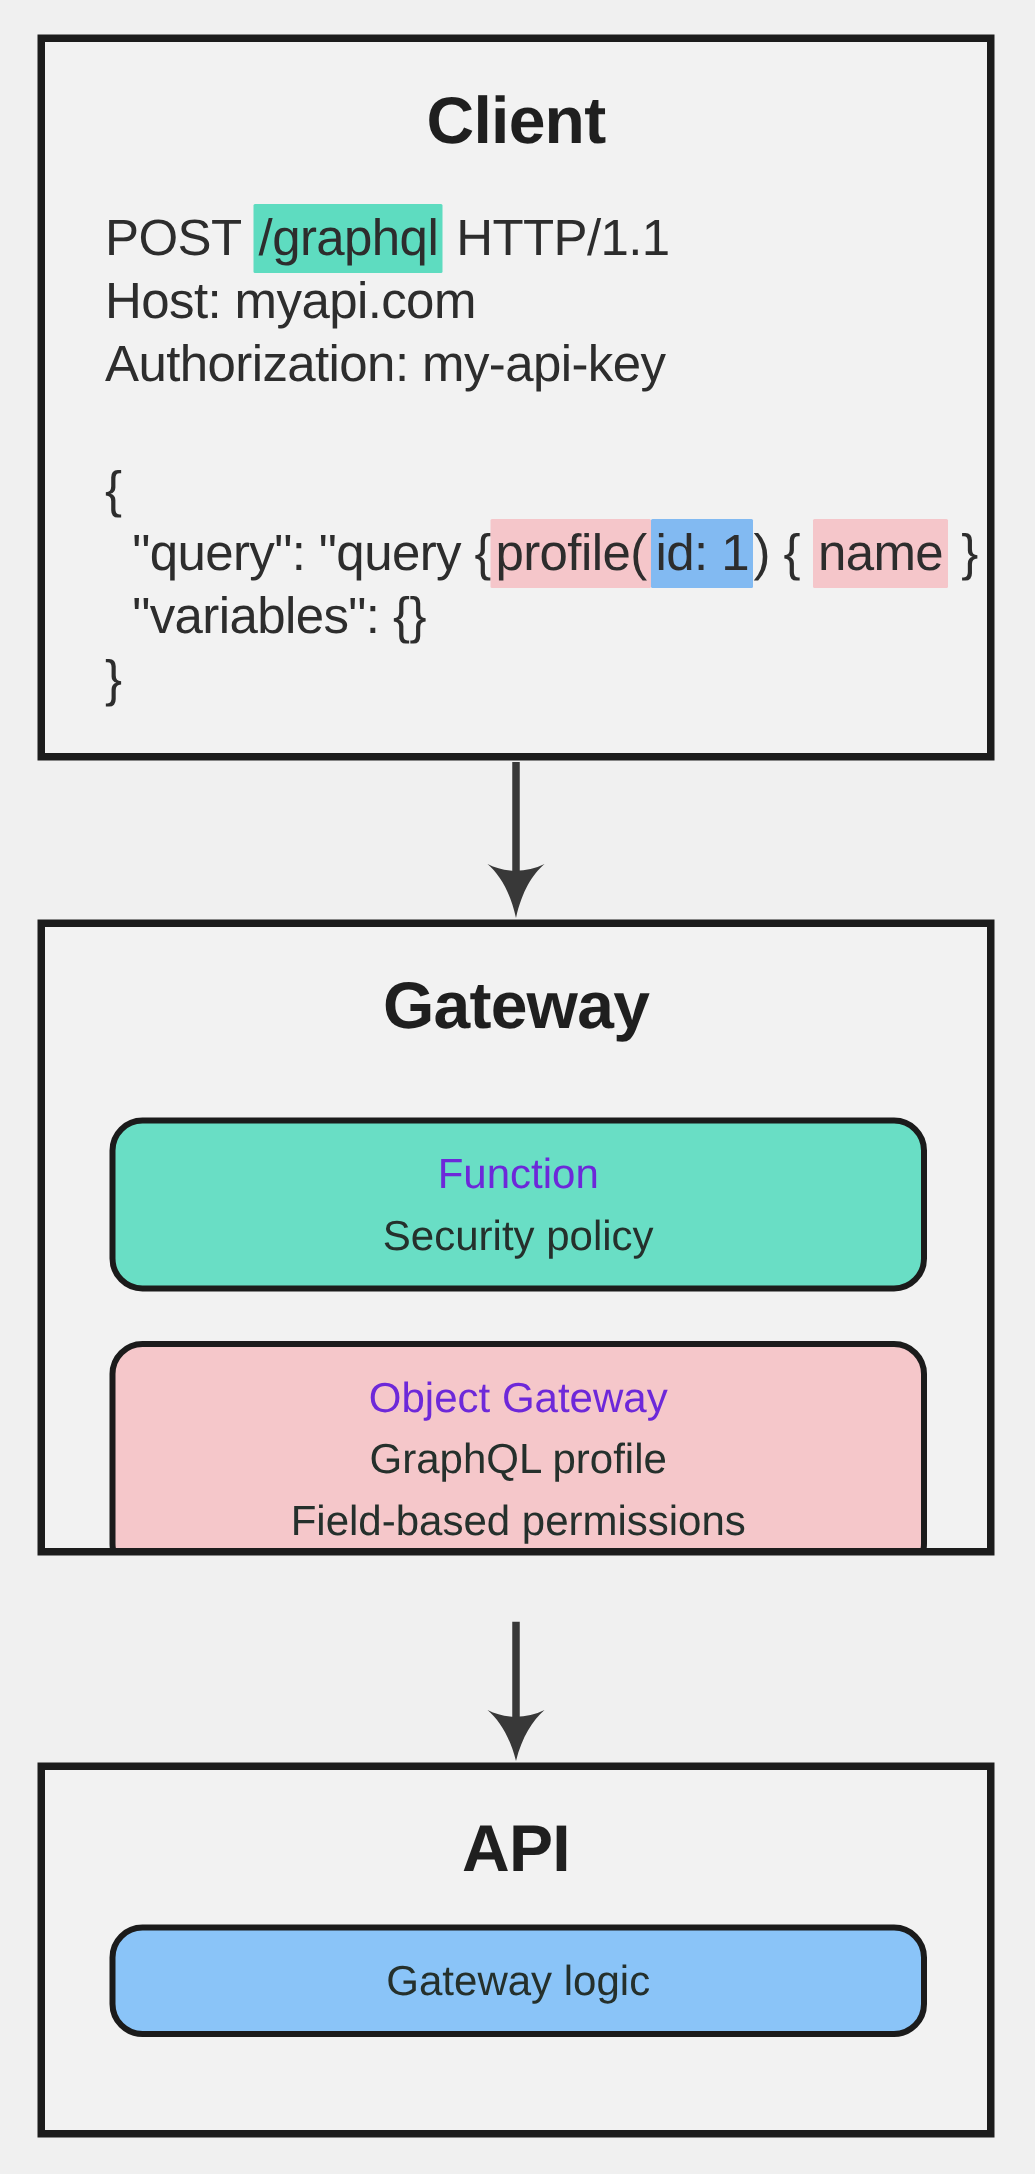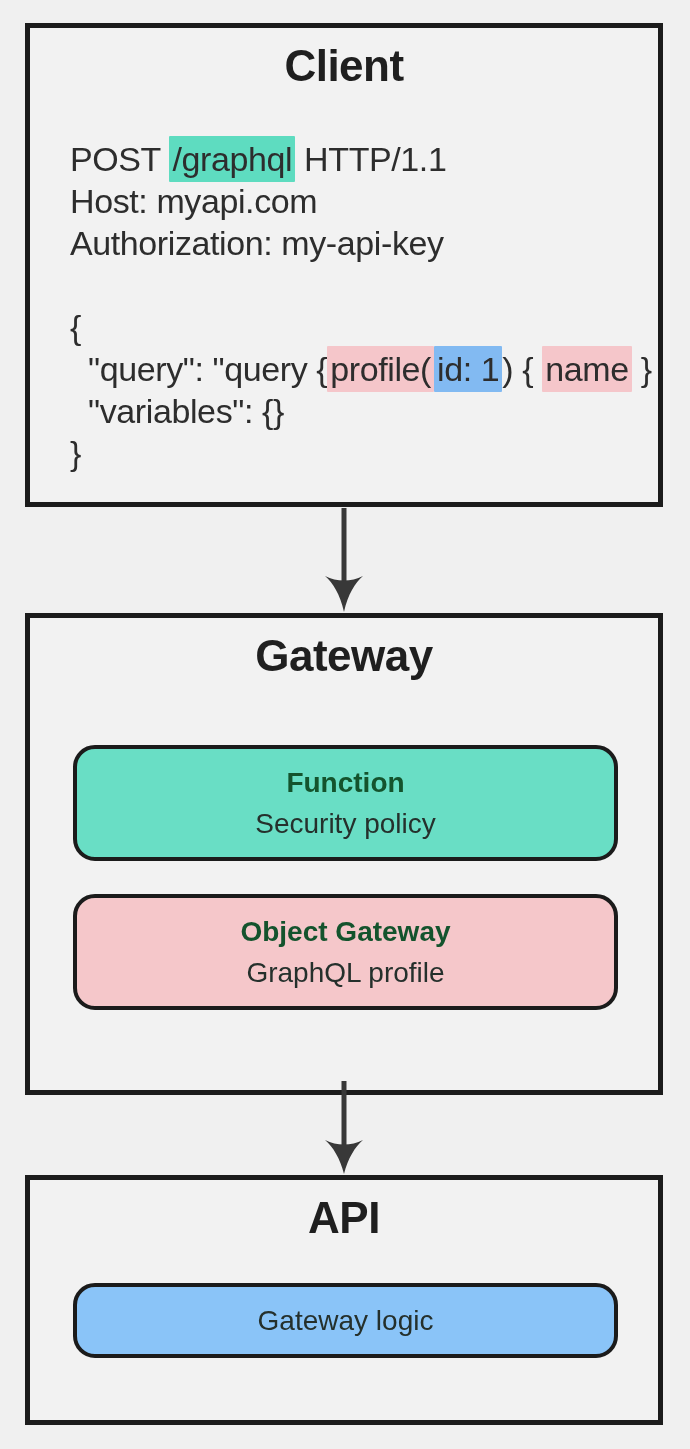--- a/index.html
+++ b/index.html
@@ -17,25 +17,25 @@
   }
   .panel {
     position: absolute;
     left: 25px;
     width: 638px;
     border: 5px solid #1c1c1c;
     background: #f2f2f2;
     overflow: hidden;
   }
   .panel-client  { top: 23px;   height: 484px; }
-  .panel-gateway { top: 613px;  height: 482px; }
+  .panel-gateway { top: 613px;  height: 424px; }
   .panel-api     { top: 1175px; height: 250px; }
   .panel-title {
     position: absolute;
-    top: 13px;
+    top: 28px;
     left: 0;
     width: 100%;
     text-align: center;
     font-size: 44px;
     font-weight: 700;
     color: #1f1f1f;
     letter-spacing: -0.5px;
   }
   .code {
     position: absolute;
@@ -59,23 +59,23 @@
   .panel-api .cards     { top: 103px; }
   .card {
     border: 4px solid #1b1b1b;
     border-radius: 22px;
     text-align: center;
     padding: 13px 10px;
     margin-bottom: 33px;
   }
   .card-title {
     font-size: 28px;
-    font-weight: 700;
+    font-weight: 400;
     line-height: 41px;
-    color: #14532d;
+    color: #6d28d9;
   }
   .card-line {
     font-size: 28px;
     line-height: 41px;
     color: #25302c;
   }
   .arrow {
     position: absolute;
     left: 324px;
     width: 40px;
@@ -101,20 +101,21 @@
   <section class="panel panel-gateway">
     <h2 class="panel-title">Gateway</h2>
     <div class="cards" id="gateway-cards">
         <div class="card" style="background: rgb(105, 222, 197);">
           <div class="card-title">Function</div>
           <div class="card-line">Security policy</div>
         </div>
         <div class="card" style="background: rgb(245, 199, 202);">
           <div class="card-title">Object Gateway</div>
           <div class="card-line">GraphQL profile</div>
+          <div class="card-line">Field-based permissions</div>
         </div>
       </div>
   </section>
 
   <svg class="arrow arrow-2" viewBox="0 0 40 93" aria-hidden="true">
     <line x1="20" y1="0" x2="20" y2="71" stroke-width="5" class="arrow-stroke" stroke="#383838"></line>
     <path class="arrow-fill" d="M20,93 C16,77 9,66 1,59 C13,65 27,65 39,59 C31,66 24,77 20,93 Z" fill="#383838"></path>
   </svg>
 
   <section class="panel panel-api">

